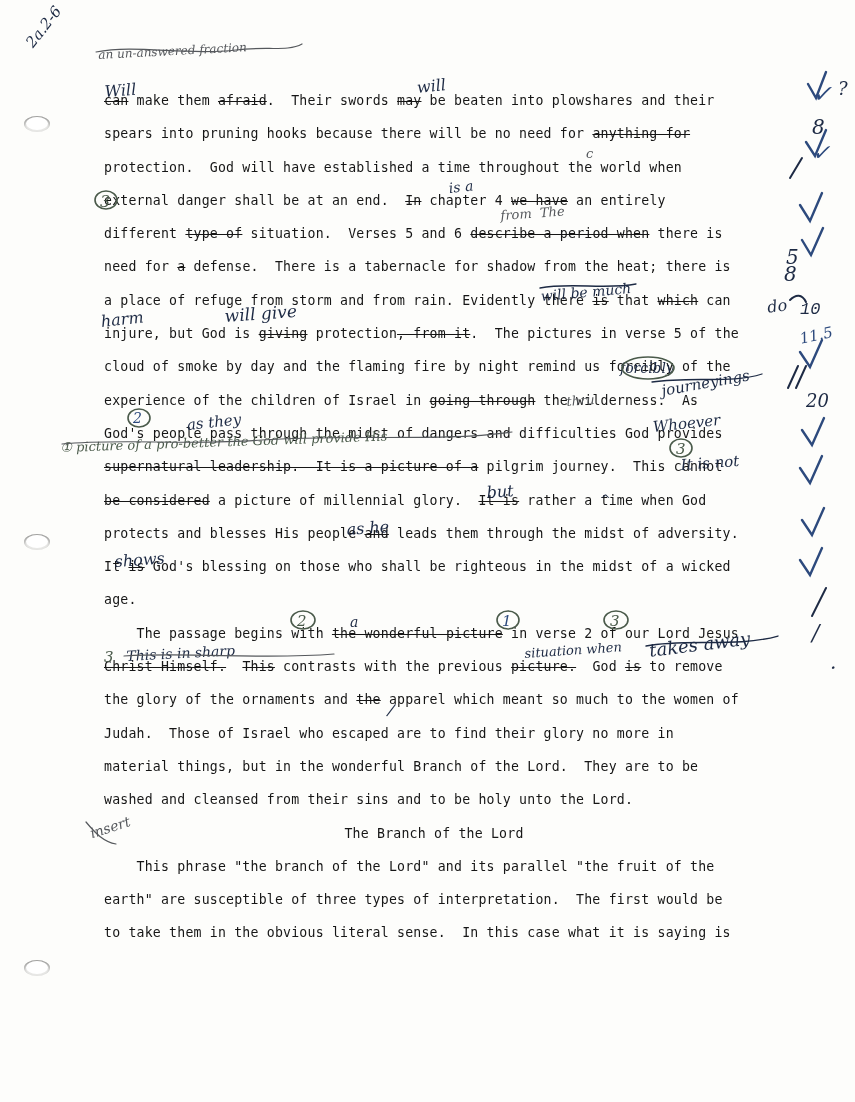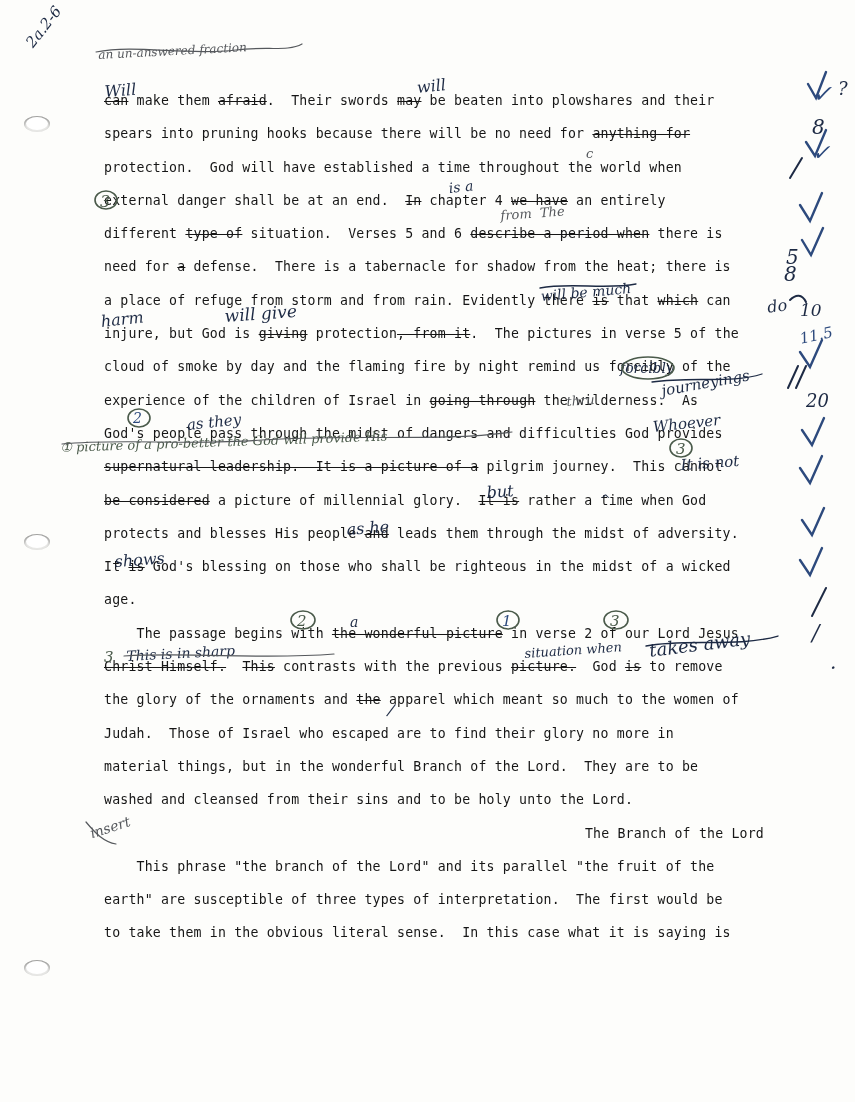--- a/index.html
+++ b/index.html
@@ -26,21 +26,21 @@
     line-height: 33.3px;
     color: #161616;
     letter-spacing: 0.2px;
     white-space: pre-wrap;
   }
   .typed .line {
     height: 33.3px;
     white-space: pre;
   }
   .typed .line.center {
-    text-align: right;
+    text-align: center;
   }
   .strike {
     text-decoration: line-through;
     text-decoration-thickness: 1px;
   }
   
   .punch {
     position: absolute;
     width: 26px;
     height: 16px;
@@ -99,21 +99,21 @@
       <div class="hand dark" style="left: 812px; top: 115px; font-size: 20px; transform: rotate(0deg);">8</div>
       <div class="hand blue" style="left: 812px; top: 140px; font-size: 22px; transform: rotate(0deg);">✓</div>
       <div class="hand grey" style="left: 586px; top: 146px; font-size: 13px; transform: rotate(0deg);">c</div>
       <div class="hand green" style="left: 100px; top: 192px; font-size: 16px; transform: rotate(0deg);">3</div>
       <div class="hand dark" style="left: 448px; top: 180px; font-size: 14px; transform: rotate(-6deg);">is a</div>
       <div class="hand grey" style="left: 500px; top: 208px; font-size: 13px; transform: rotate(-4deg);">from  The</div>
       <div class="hand dark" style="left: 786px; top: 245px; font-size: 20px; transform: rotate(0deg);">5</div>
       <div class="hand dark" style="left: 784px; top: 262px; font-size: 20px; transform: rotate(0deg);">8</div>
       <div class="hand dark" style="left: 540px; top: 288px; font-size: 14px; transform: rotate(-5deg);">will be much</div>
       <div class="hand dark" style="left: 766px; top: 298px; font-size: 16px; transform: rotate(-8deg);">do</div>
-      <div class="hand dark" style="left: 800px; top: 300px; font-size: 17px; transform: rotate(0deg);">10</div>
+      <div class="hand dark" style="left: 800px; top: 300px; font-size: 17px; transform: rotate(0deg); font-family: Liberation Mono, monospace;">10</div>
       <div class="hand dark" style="left: 100px; top: 312px; font-size: 16px; transform: rotate(-6deg);">harm</div>
       <div class="hand dark" style="left: 224px; top: 306px; font-size: 17px; transform: rotate(-4deg);">will give</div>
       <div class="hand blue" style="left: 798px; top: 330px; font-size: 15px; transform: rotate(-12deg);">11.5</div>
       <div class="hand dark" style="left: 620px; top: 360px; font-size: 14px; transform: rotate(0deg);">forcibly</div>
       <div class="hand dark" style="left: 660px; top: 382px; font-size: 15px; transform: rotate(-10deg);">journeyings</div>
       <div class="hand grey" style="left: 566px; top: 394px; font-size: 13px; transform: rotate(-4deg);">thru</div>
       <div class="hand dark" style="left: 806px; top: 390px; font-size: 18px; transform: rotate(0deg);">20</div>
       <div class="hand blue" style="left: 133px; top: 410px; font-size: 14px; transform: rotate(0deg);">2</div>
       <div class="hand dark" style="left: 186px; top: 416px; font-size: 15px; transform: rotate(-6deg);">as they</div>
       <div class="hand dark" style="left: 652px; top: 418px; font-size: 15px; transform: rotate(-6deg);">Whoever</div>

